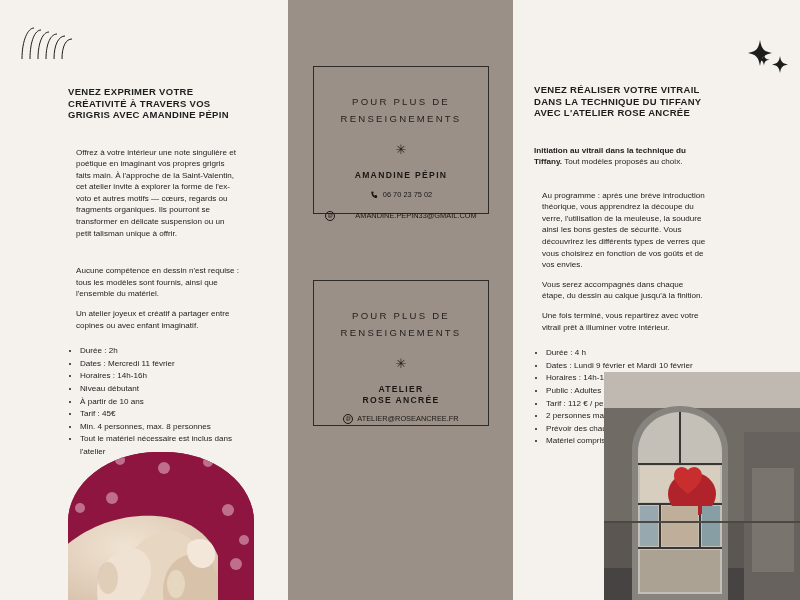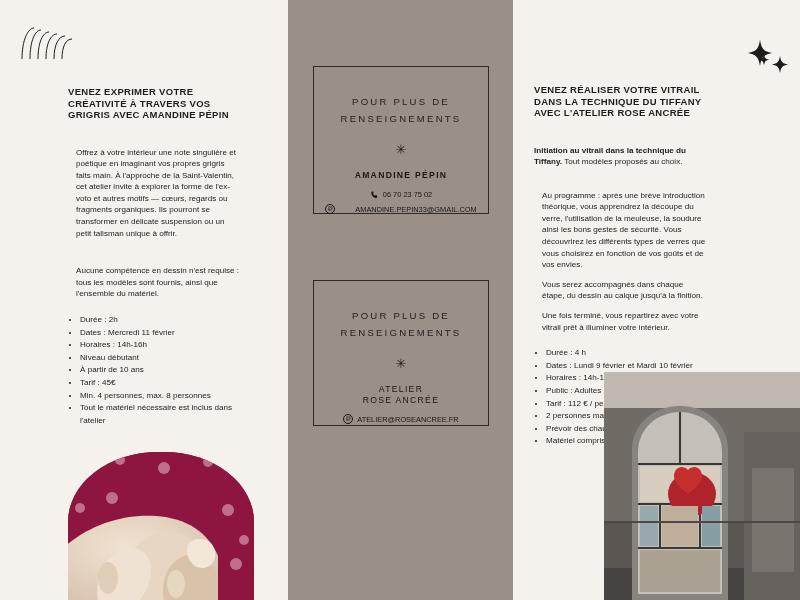--- a/index.html
+++ b/index.html
@@ -108,42 +108,41 @@
     font-weight: bold;
     font-size: 8.6px;
     letter-spacing: 1.3px;
     color: #1b1613;
   }
   .contact-row {
     margin-top: 10px;
     font-size: 7.4px;
     color: #1b1613;
     display: flex;
-    align-items: center;
     justify-content: center;
     gap: 4px;
   }
-  .contact-row.second { margin-top: 5px; gap: 20px; }
+  .contact-row.second { margin-top: 12px; gap: 20px; }
   .glyph {
     display: inline-flex;
     align-items: center;
     justify-content: center;
     width: 9px; height: 9px;
     font-size: 7.5px;
     line-height: 1;
   }
   .circle-glyph {
     border: 0.8px solid #1b1613;
     border-radius: 50%;
     width: 8px; height: 8px;
     font-size: 5.6px;
   }
   .card-name-2 {
     margin-top: 14px;
-    font-weight: normal;
+    font-weight: bold;
     font-size: 8.6px;
     letter-spacing: 1.3px;
     line-height: 11px;
     color: #1b1613;
   }
 
   
   .right-inner {
     position: absolute;
     left: 534px;
@@ -206,20 +205,21 @@
       <path d="M42 33 C42 20 46 13 52 13" stroke="#1d1d1b" stroke-width="1" fill="none"></path>
     </svg>
 
     <div class="left-inner">
       <h1 class="head-title">VENEZ EXPRIMER VOTRE CRÉATIVITÉ À TRAVERS VOS GRIGRIS AVEC AMANDINE PÉPIN</h1>
 
       <div class="body-text">
         <p>Offrez à votre intérieur une note singulière et poétique en imaginant vos propres grigris faits main. À l'approche de la Saint-Valentin, cet atelier invite à explorer la forme de l'ex-voto et autres motifs — cœurs, regards ou fragments organiques. Ils pourront se transformer en délicate suspension ou un petit talisman unique à offrir.</p>
         <div class="gap"></div>
         <p>Aucune compétence en dessin n'est requise : tous les modèles sont fournis, ainsi que l'ensemble du matériel.</p>
+        <p>Un atelier joyeux et créatif à partager entre copines ou avec enfant imaginatif.</p>
       </div>
 
       <ul class="bullets">
         <li>Durée : 2h</li>
         <li>Dates : Mercredi 11 février</li>
         <li>Horaires : 14h-16h</li>
         <li>Niveau débutant</li>
         <li>À partir de 10 ans</li>
         <li>Tarif : 45€</li>
         <li>Min. 4 personnes, max. 8 personnes</li>

